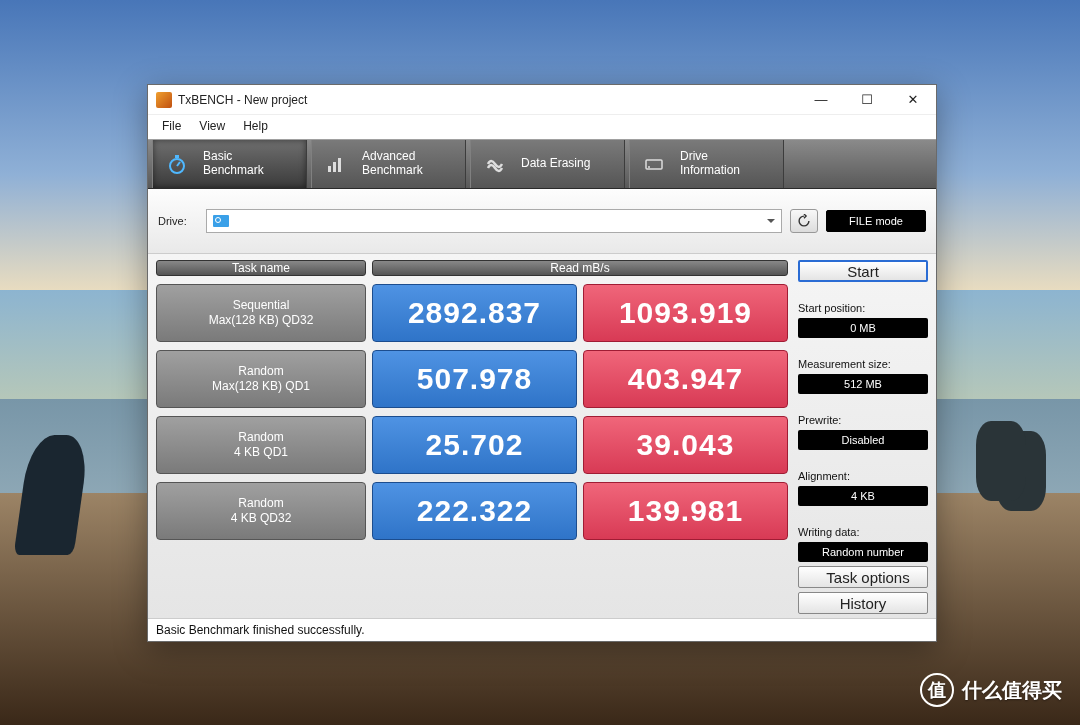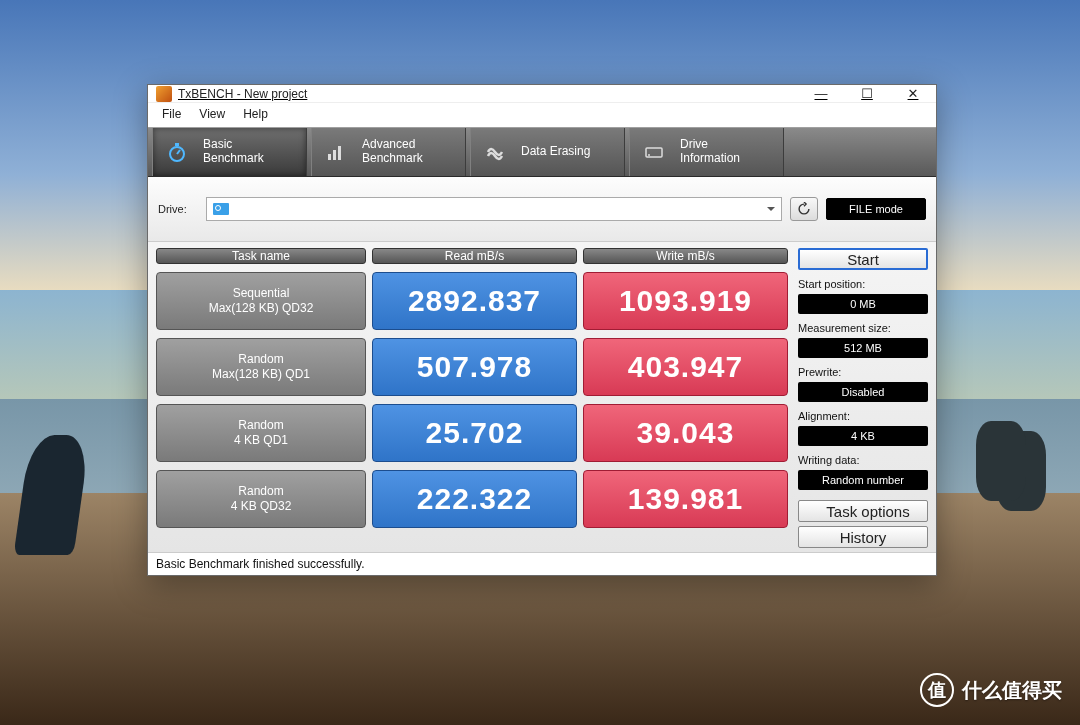--- a/index.html
+++ b/index.html
@@ -20,21 +20,21 @@
   .watermark .badge{
     width:34px; height:34px; border:2px solid #fff; border-radius:50%;
     display:flex; align-items:center; justify-content:center; font-size:18px;
   }
 
   
   .window{
     position:absolute; left:147px; top:84px; width:790px; background:#fff;
     border:1px solid #6a6a6a; box-shadow:0 8px 30px rgba(0,0,0,.35);
   }
-  .titlebar{display:flex;align-items:center;height:18px;background:#fff;border-bottom:1px solid #eee;text-decoration:underline;}
+  .titlebar{display:flex;align-items:center;height:30px;background:#fff;border-bottom:1px solid #eee;}
   .titlebar .appicon{width:16px;height:16px;margin:0 6px 0 8px;background:linear-gradient(135deg,#f0a030,#c05010);border-radius:2px;}
   .titlebar .title{font-size:12px;color:#222;}
   .winbtns{margin-left:auto;display:flex;}
   .winbtn{width:46px;height:30px;display:flex;align-items:center;justify-content:center;color:#222;font-size:13px;}
 
   .menubar{display:flex;gap:2px;padding:2px 6px 4px;font-size:12px;color:#222;align-items:center;}
   .menuitem{padding:2px 8px;}
 
   
   .ribbon{
@@ -113,21 +113,21 @@
     font-family:"Arial Black",Arial,sans-serif;
   }
   .valuecard.read{background:linear-gradient(#4f93e3,#2f74c8);border:1px solid #1c4d8e;}
   .valuecard.write{background:linear-gradient(#f0667a,#d83a55);border:1px solid #a01c34;}
 
   .sidebtn{
     height:22px;background:linear-gradient(#fff,#e4e4e4);border:1px solid #888;border-radius:2px;
     display:flex;align-items:center;justify-content:center;font-size:15px;color:#222;
   }
   .sidebtn.primary{border:2px solid #2a6cd4;}
-  .sidelabel{color:#111;font-size:11px;margin-top:4px;}
+  .sidelabel{color:#111;font-size:11px;margin-top:16px;}
   .sideval{
     height:20px;background:#000;color:#fff;border-radius:2px;
     display:flex;align-items:center;justify-content:center;font-size:11px;
   }
 
   .statusbar{
     border-top:1px solid #ccc;padding:4px 8px;font-size:12px;color:#111;background:#fff;
   }
 </style>
 </head>
@@ -211,21 +211,20 @@
     </div>
     <div class="modebtn">FILE mode</div>
   </div>
 
   <div class="mainarea">
     <div class="resultcol">
 
       <div class="hdrrow">
         <div class="hdrcell task">Task name</div>
         <div class="hdrcell read">Read mB/s</div>
-        <div class="hdrcell write">Write mB/s</div>
       </div>
 
       <div class="datarow">
         <div class="cardname">
           <span>Sequential</span>
           <span>Max(128 KB) QD32</span>
         </div>
         <div class="valuecard read">2892.837</div>
         <div class="valuecard write">1093.919</div>
       </div>
@@ -270,21 +269,21 @@
 
       <div class="sidelabel">Prewrite:</div>
       <div class="sideval">Disabled</div>
 
       <div class="sidelabel">Alignment:</div>
       <div class="sideval">4 KB</div>
 
       <div class="sidelabel">Writing data:</div>
       <div class="sideval">Random number</div>
 
-      <div class="sidebtn" style="margin-top:6px;padding-left:10px;">Task options</div>
+      <div class="sidebtn" style="margin-top:0;padding-left:10px;">Task options</div>
       <div class="sidebtn">History</div>
     </div>
   </div>
 
   <div class="statusbar">Basic Benchmark finished successfully.</div>
 </div>
 
 <div class="watermark">
   <span class="badge">值</span>
   <span>什么值得买</span>

